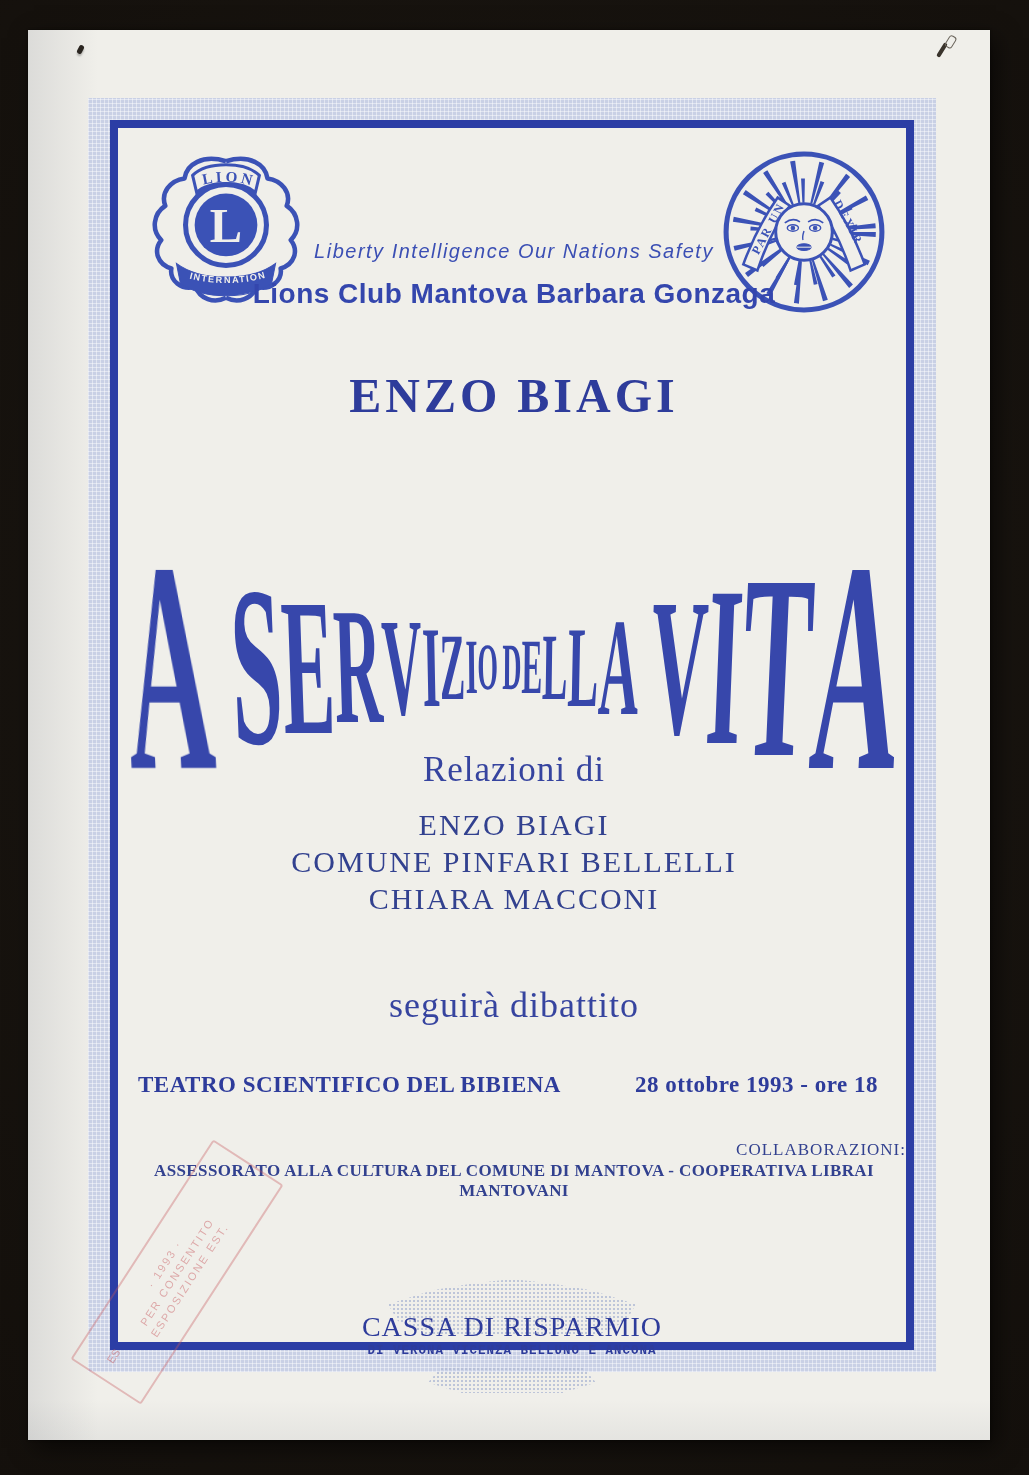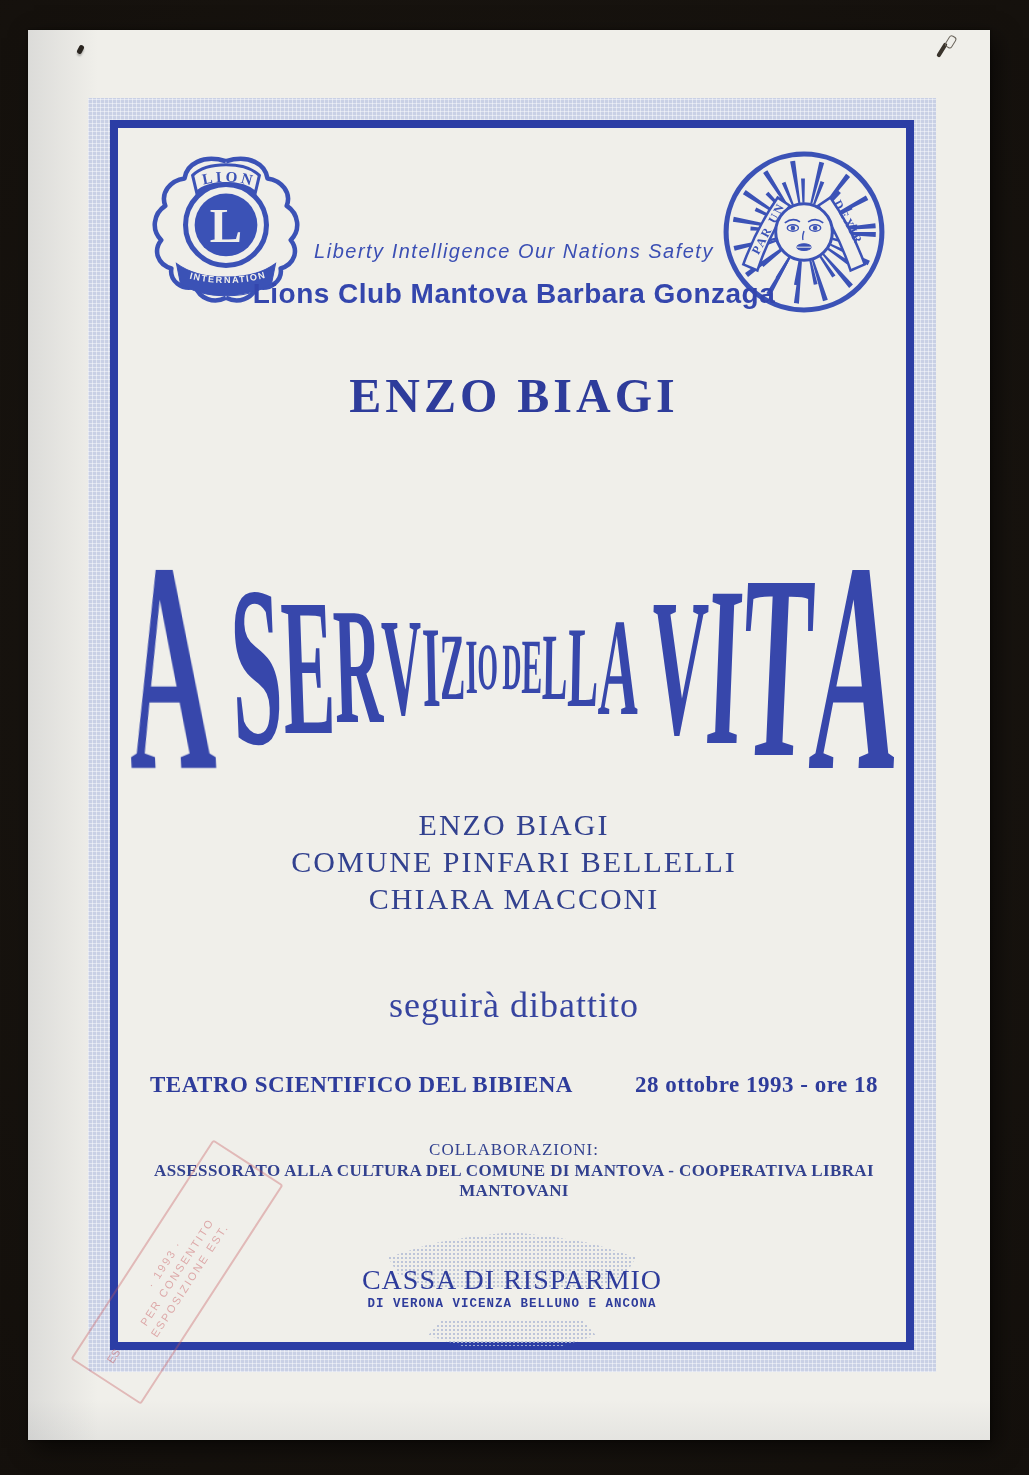--- a/index.html
+++ b/index.html
@@ -46,27 +46,27 @@
   .title-row{display:flex;align-items:center;white-space:nowrap;transform:scaleX(.40);
     font-weight:bold;color:#3747ab;}
   .title-letter{display:block;line-height:.78;}
   .title-space{display:block;height:2px;}
 
   .relations{top:622px;font-size:35px;letter-spacing:1px;color:#36449f;}
   .speakers{top:678px;font-size:30px;letter-spacing:2px;line-height:37px;color:#32418f;}
   .debate{top:856px;font-size:36px;letter-spacing:1px;color:#36449f;}
 
   .venue-row{position:absolute;left:0;right:0;top:944px;display:flex;justify-content:space-between;
-    padding:0 28px 0 32px;font-weight:bold;font-size:23px;letter-spacing:.5px;color:#2e3c9b;}
-
-  .collab-label{top:1012px;font-size:17px;letter-spacing:1px;color:#32418f;}
+    padding:0 28px 0 20px;font-weight:bold;font-size:23px;letter-spacing:.5px;color:#2e3c9b;}
+
+  .collab-label{top:1012px;font-size:17px;letter-spacing:1px;color:#32418f;text-align:right;}
   .collab-line{top:1033px;font-size:17px;letter-spacing:.4px;color:#32418f;font-weight:bold;}
 
   
-  .sponsor{position:absolute;left:0;right:0;top:1104px;height:110px;text-align:center;}
+  .sponsor{position:absolute;left:0;right:0;top:1151px;height:110px;text-align:center;}
   .dots{position:absolute;left:50%;background-image:radial-gradient(#b4bdd6 1px, rgba(0,0,0,0) 1.3px);
     background-size:4px 4px;opacity:.85;}
   .canopy{top:0;width:248px;height:56px;margin-left:-124px;
     clip-path:polygon(50% 0,66% 8%,82% 20%,100% 45%,96% 75%,85% 100%,15% 100%,4% 75%,0 45%,18% 20%,34% 8%);}
   .base{top:88px;width:168px;height:26px;margin-left:-84px;
     clip-path:polygon(8% 0,92% 0,100% 60%,80% 100%,20% 100%,0 60%);}
   .sponsor-name{position:relative;margin-top:32px;font-size:28px;letter-spacing:1px;color:#2e3c9b;}
   .sponsor-sub{position:relative;font-size:12.5px;font-weight:bold;letter-spacing:1px;color:#2e3c9b;margin-top:1px;font-family:Liberation Mono, monospace;}
 
   
@@ -163,20 +163,21 @@
                 <span class="title-letter" style="font-size: 115.4px; transform: skewX(-2.8deg);">L</span>
                 <span class="title-letter" style="font-size: 139.17px; transform: skewX(-3.5deg);">A</span>
                 <span class="title-space" style="width: 29.8777px;"></span>
                 <span class="title-letter" style="font-size: 195.634px; transform: skewX(-4.9deg);">V</span>
                 <span class="title-letter" style="font-size: 227.94px; transform: skewX(-5.6deg);">I</span>
                 <span class="title-letter" style="font-size: 262.768px; transform: skewX(-6.3deg);">T</span>
                 <span class="title-letter" style="font-size: 300px; transform: skewX(-7deg);">A</span>
               </div>
           </div>
 
+          <div class="abs relations">Relazioni di</div>
 
           <div class="abs speakers">
               <div class="speaker-line">ENZO BIAGI</div>
               <div class="speaker-line">COMUNE PINFARI BELLELLI</div>
               <div class="speaker-line">CHIARA MACCONI</div>
             </div>
 
           <div class="abs debate">seguirà dibattito</div>
 
           <div class="venue-row">

